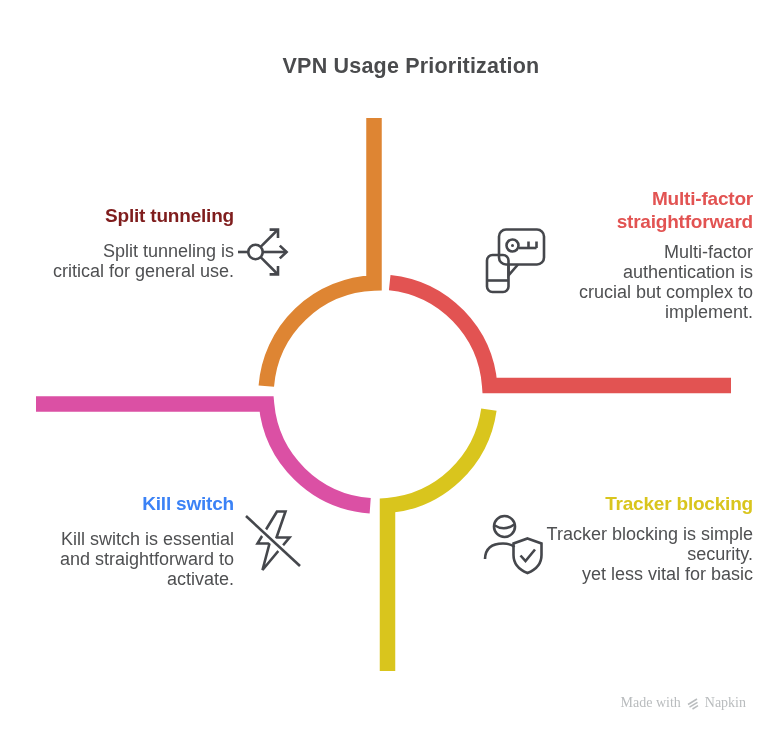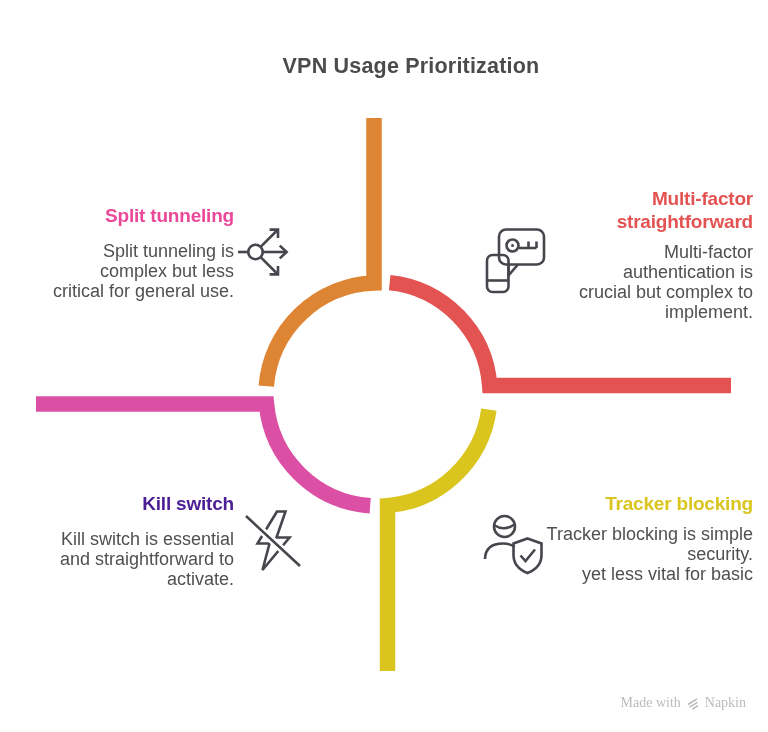--- a/index.html
+++ b/index.html
@@ -35,26 +35,25 @@
   <div class="title" style="color: rgb(74, 75, 77);">VPN Usage Prioritization</div>
 
   <svg class="graphic" width="768" height="732" viewBox="0 0 768 732" fill="none">
     <path d="M 374 118 L 374 283 A 112 112 0 0 0 266.3 386.2" stroke-width="15.5" fill="none" stroke-linejoin="miter" stroke="#DE8533"></path>
     <path d="M 389.7 282.6 A 112 112 0 0 1 489.7 385.6 L 731 385.6" stroke-width="15.5" fill="none" stroke-linejoin="miter" stroke="#E25352"></path>
     <path d="M 36 404 L 266.5 404 A 112 112 0 0 0 370.2 505.7" stroke-width="15.5" fill="none" stroke-linejoin="miter" stroke="#DB50A4"></path>
     <path d="M 387.5 671 L 387.5 505.6 A 112 112 0 0 0 488.9 409.6" stroke-width="15.5" fill="none" stroke-linejoin="miter" stroke="#D9C51D"></path>
   </svg>
 
   <div class="qblock left-col" style="top:204px;">
-    <div class="qheading" style="color: #ec4899;">
+    <div class="qheading" style="color: #7f1d1d;">
       <div>Split tunneling</div>
     </div>
     <div class="qbody gap-lg">
       <div>Split tunneling is</div>
-      <div>complex but less</div>
       <div>critical for general use.</div>
     </div>
   </div>
   <svg class="icon" style="left:238px; top:223px;" width="55" height="58" viewBox="0 0 55 58" fill="none">
     <g stroke-width="2.6" fill="none" stroke="#45474C">
       <path d="M 0 29 H 10.3"></path>
       <circle cx="17.5" cy="29" r="7.2"></circle>
       <path d="M 24.7 29 H 48.5"></path>
       <path d="M 41.8 22.6 L 48.6 29 L 41.8 35.4"></path>
       <path d="M 22.6 23.9 L 39.5 7"></path>
@@ -84,21 +83,21 @@
       <circle cx="27.5" cy="18.5" r="1.5" stroke="none" fill="#45474C"></circle>
       <path d="M 34 21 H 51.5"></path>
       <path d="M 43.5 21 V 14.5"></path>
       <path d="M 51.5 21 V 14.5"></path>
       <rect x="2" y="28" width="21.5" height="37" rx="5.5"></rect>
       <path d="M 2.5 53.5 H 23"></path>
     </g>
   </svg>
 
   <div class="qblock left-col" style="top:492px;">
-    <div class="qheading" style="color: #4c1d95;">
+    <div class="qheading" style="color: #3b82f6;">
       <div>Kill switch</div>
     </div>
     <div class="qbody gap-lg">
       <div>Kill switch is essential</div>
       <div>and straightforward to</div>
       <div>activate.</div>
     </div>
   </div>
   <svg class="icon" style="left:244px; top:509px;" width="58" height="64" viewBox="0 0 58 64" fill="none">
     <g stroke-width="2.6" fill="none" stroke="#45474C">

